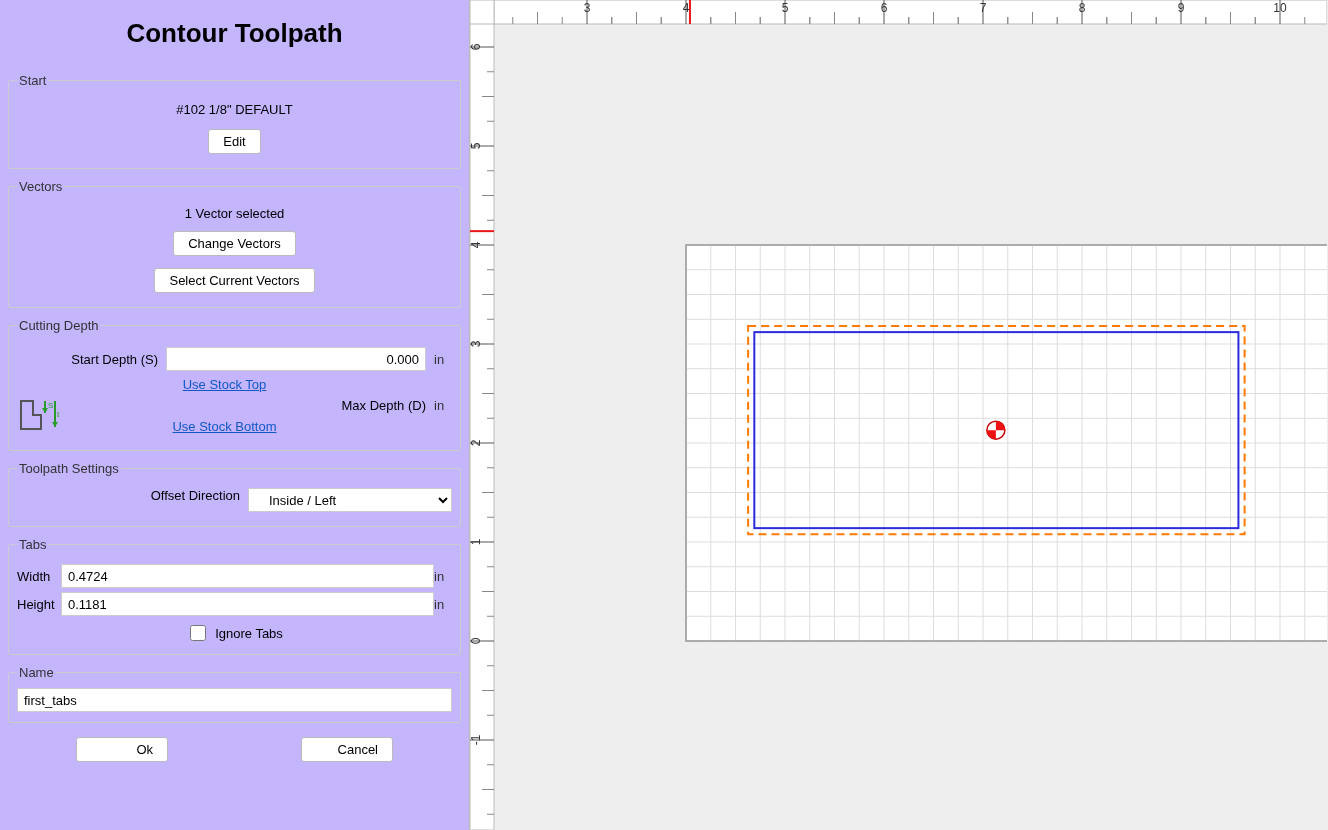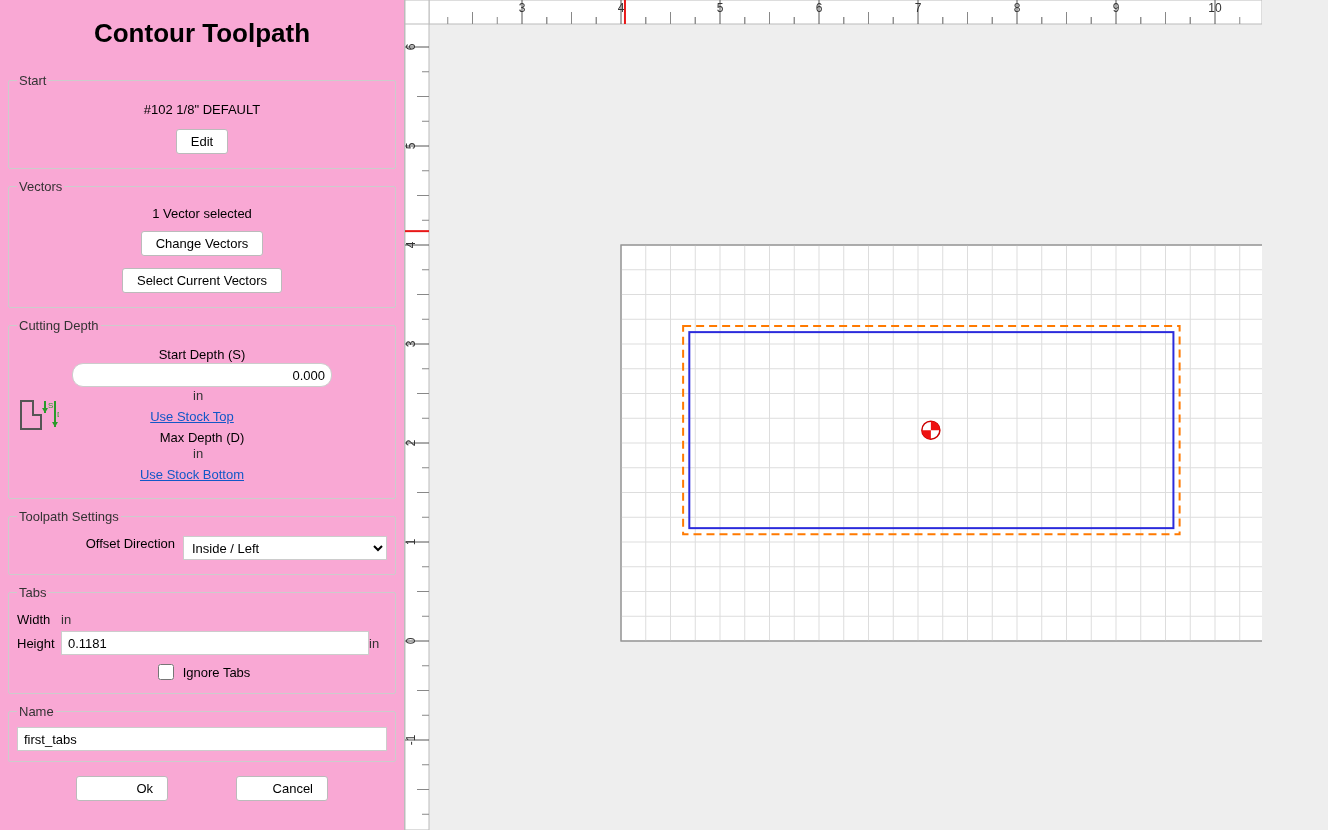--- a/index.html
+++ b/index.html
@@ -7,23 +7,23 @@
     margin: 0; padding: 0;
     width: 1328px; height: 830px;
     font-family: "Segoe UI", Tahoma, Verdana, sans-serif;
     font-size: 13px;
     background: #eee;
     color: #000;
     overflow: hidden;
   }
   .app { display: flex; width: 100%; height: 100%; }
   .left-panel {
-    width: 405px;
+    width: 470px;
     height: 100%;
-    background: #f9a8d4;
+    background: #c4b5fd;
     border-right: 1px solid #bbb;
     padding: 8px 8px 0 8px;
     overflow: hidden;
   }
   .panel-title {
     font-size: 26px;
     font-weight: bold;
     text-align: center;
     margin: 10px 0 24px 0;
   }
@@ -48,33 +48,32 @@
     padding: 4px 14px;
     font-size: 13px;
     cursor: pointer;
     margin: 4px 8px;
   }
   .tool-name { margin: 6px 0 8px 0; }
   .row {
     display: flex;
     align-items: center;
     justify-content: flex-end;
-    gap: 1px;
+    gap: 8px;
     margin: 6px 0;
-    flex-direction: column;
   }
   .row label.fld-label { white-space: nowrap; }
   .text-input {
     border: 1px solid #ccc;
     background: #fff;
     height: 24px;
     padding: 2px 6px;
     font-size: 13px;
   }
-  .text-input.right { text-align: right; border-radius: 11px; }
+  .text-input.right { text-align: right; }
   .num-wide { width: 260px; }
   .unit { width: 18px; color: #333; }
   .link {
     color: #1258c7;
     text-decoration: underline;
     cursor: pointer;
     font-size: 13px;
   }
   .depth-icon {
     position: absolute;
@@ -82,21 +81,21 @@
     top: 62px;
     width: 40px; height: 40px;
   }
   .select-row { display:flex; justify-content:flex-end; gap:8px; margin:4px 0; }
   select.sel {
     width: 204px;
     height: 24px;
     border: 1px solid #ccc;
     background: #fff;
     font-size: 13px;
-    padding: 1px 4px;
+    padding: 1px 16px;
   }
   .tabs-row { display:flex; align-items:center; margin:4px 0; }
   .tabs-row label { width: 44px; }
   .tabs-input { flex: 1; }
   .chk-row { display:flex; justify-content:center; align-items:center; gap:6px; margin-top:6px; }
   input[type="checkbox"].chk {
     width: 16px; height: 16px;
     border: 1px solid #888;
     border-radius: 3px;
   }
@@ -175,20 +174,21 @@
         <select class="sel">
           <option>Inside / Left</option>
         </select>
       </div>
     </fieldset>
 
     <fieldset class="group">
       <legend>Tabs</legend>
       <div class="tabs-row">
         <label>Width</label>
+        <input class="text-input tabs-input" value="0.4724" style="">
         <span class="unit">in</span>
       </div>
       <div class="tabs-row">
         <label>Height</label>
         <input class="text-input tabs-input" value="0.1181" style="">
         <span class="unit">in</span>
       </div>
       <div class="chk-row">
         <input type="checkbox" class="chk" style="">
         <label>Ignore Tabs</label>

